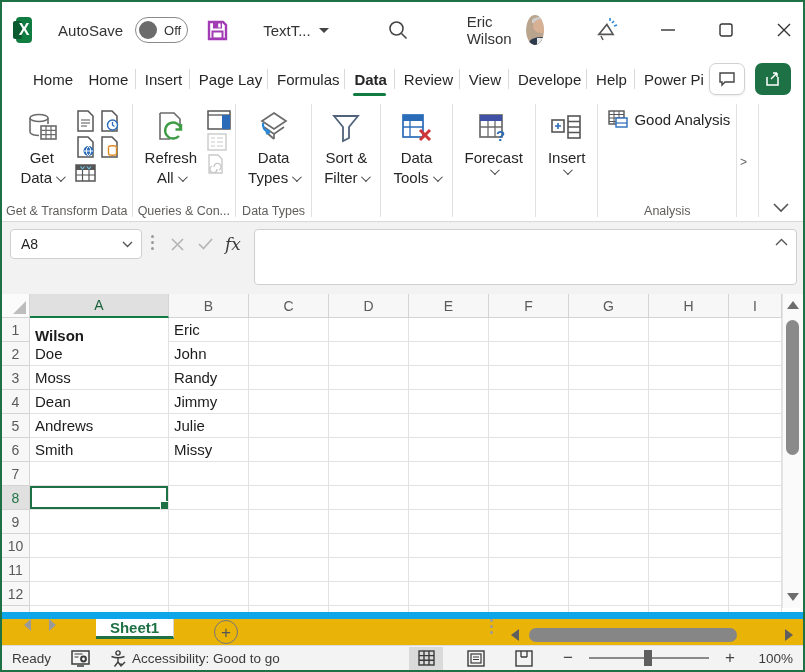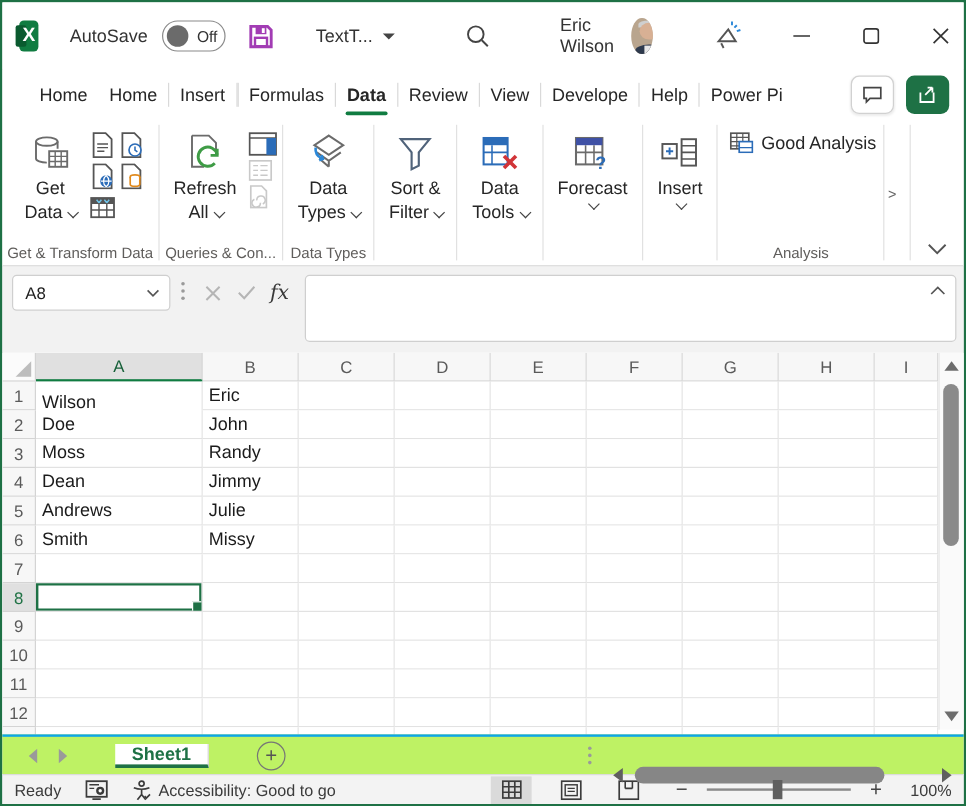--- a/index.html
+++ b/index.html
@@ -80,21 +80,21 @@
   .rownum.rowactive { background:#e0e0e0; color:#217346; }
   .cell { background:#fff; border-right:1px solid #e2e2e2; border-bottom:1px solid #e2e2e2; font-size:15px; color:#1b1b1b; display:flex; align-items:center; padding-left:5px; flex:none; white-space:nowrap; overflow:hidden; }
   .cell.selcell { box-shadow:inset 0 0 0 2px #1E7145; position:relative; }
   .cell.selcell::after { content:""; position:absolute; right:-1px; bottom:-1px; width:7px; height:7px; background:#1E7145; border:1px solid #fff; }
   .vscroll { position:absolute; right:0; top:0; width:21px; height:314px; background:#fafafa; border-left:1px solid #e4e4e4; }
   .vscroll .arr-up { position:absolute; top:7px; left:4px; width:0; height:0; border-left:6px solid transparent; border-right:6px solid transparent; border-bottom:8px solid #6d6d6d; }
   .vscroll .arr-dn { position:absolute; bottom:7px; left:4px; width:0; height:0; border-left:6px solid transparent; border-right:6px solid transparent; border-top:8px solid #6d6d6d; }
   .vscroll .vthumb { position:absolute; left:3px; top:26px; width:13px; height:135px; border-radius:8px; background:#8a8a8a; }
 
   
-  .sheetbar { height:33px; background:#bef264; border-top:2px solid #0ea5e9; display:flex; align-items:center; flex:none; position:relative; }
+  .sheetbar { height:33px; background:#eab308; border-top:7px solid #0ea5e9; display:flex; align-items:flex-start; flex:none; position:relative; }
   .nav-arrows { display:flex; align-items:center; gap:18px; padding:0 14px 0 22px; }
   .tri-l { width:0; height:0; border-top:6px solid transparent; border-bottom:6px solid transparent; border-right:7px solid #9a9a9a; }
   .tri-r { width:0; height:0; border-top:6px solid transparent; border-bottom:6px solid transparent; border-left:7px solid #9a9a9a; }
   .sheettab { width:78px; margin-left:26px; background:#fff; display:flex; align-items:center; justify-content:center; font-size:15px; font-weight:bold; color:#1E7145; border-bottom:3px solid #1E7145; border-right:1px solid #d4d4d4; }
   .addsheet { width:24px; height:24px; border:1.5px solid #767676; border-radius:50%; align-self:center; margin-left:40px; display:flex; align-items:center; justify-content:center; color:#555; font-size:17px; line-height:1; }
   .sb-dots { display:flex; flex-direction:column; gap:3px; align-items:center; justify-content:center; margin-left:auto; padding:0 10px; }
   .sb-dots i { width:3px; height:3px; border-radius:50%; background:#9a9a9a; }
   .hscroll { width:300px; position:relative; }
   .hscroll .arr-l { position:absolute; left:8px; top:10px; width:0; height:0; border-top:6px solid transparent; border-bottom:6px solid transparent; border-right:8px solid #5f5f5f; }
   .hscroll .arr-r { position:absolute; right:10px; top:10px; width:0; height:0; border-top:6px solid transparent; border-bottom:6px solid transparent; border-left:8px solid #5f5f5f; }
@@ -175,20 +175,21 @@
         </svg>
     </div>
   </div>
 
   <div class="ribbontabs">
     <div class="rtab">Home</div>
     <div class="rtab">Home</div>
     <div class="rtab-sep"></div>
     <div class="rtab">Insert</div>
     <div class="rtab-sep"></div>
+    <div class="rtab">Page Lay</div>
     <div class="rtab-sep"></div>
     <div class="rtab">Formulas</div>
     <div class="rtab-sep"></div>
     <div class="rtab active">Data</div>
     <div class="rtab-sep"></div>
     <div class="rtab">Review</div>
     <div class="rtab-sep"></div>
     <div class="rtab">View</div>
     <div class="rtab-sep"></div>
     <div class="rtab">Develope</div>
@@ -490,21 +491,21 @@
           <div class="hcell" style="width: 80px;">C</div>
           <div class="hcell" style="width: 80px;">D</div>
           <div class="hcell" style="width: 80px;">E</div>
           <div class="hcell" style="width: 80px;">F</div>
           <div class="hcell" style="width: 80px;">G</div>
           <div class="hcell" style="width: 80px;">H</div>
           <div class="hcell" style="width: 53px;">I</div>
         </div>
         <div class="grow">
           <div class="hcell rownum" style="width: 28px;">1</div>
-          <div class="cell" style="width: 139px; height: 36px;">Wilson</div>
+          <div class="cell" style="width: 139px; height: 36px; font-weight: bold;">Wilson</div>
           <div class="cell" style="width: 80px; height: 24px;">Eric</div>
           <div class="cell" style="width: 80px; height: 24px;"></div>
           <div class="cell" style="width: 80px; height: 24px;"></div>
           <div class="cell" style="width: 80px; height: 24px;"></div>
           <div class="cell" style="width: 80px; height: 24px;"></div>
           <div class="cell" style="width: 80px; height: 24px;"></div>
           <div class="cell" style="width: 80px; height: 24px;"></div>
           <div class="cell" style="width: 53px; height: 24px;"></div>
         </div>
         <div class="grow">

